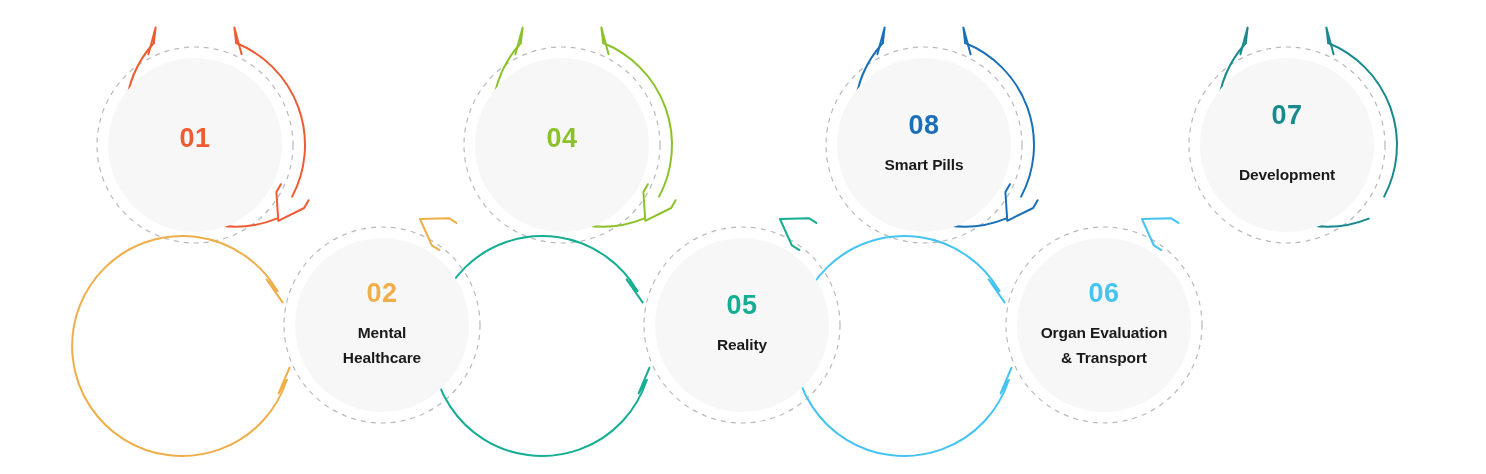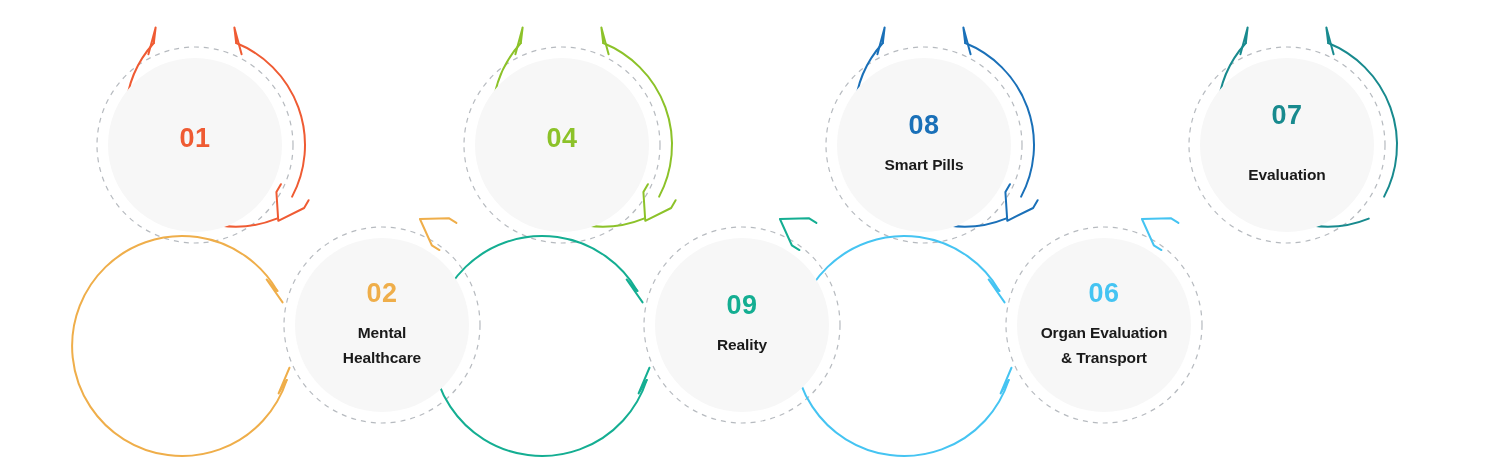--- a/index.html
+++ b/index.html
@@ -112,30 +112,30 @@
       </div>
       <div class="node" style="left: 382px; top: 325px;">
         <div class="node-number" style="color: rgb(239, 174, 74);">02</div>
         <div class="node-label">Mental
 Healthcare</div>
       </div>
       <div class="node" style="left: 562px; top: 145px;">
         <div class="node-number" style="color: rgb(140, 194, 41);">04</div>
       </div>
       <div class="node" style="left: 742px; top: 325px;">
-        <div class="node-number" style="color: rgb(20, 174, 146);">09</div>
+        <div class="node-number" style="color: rgb(20, 174, 146);">05</div>
         <div class="node-label">Reality</div>
       </div>
       <div class="node" style="left: 924px; top: 145px;">
         <div class="node-number" style="color: rgb(26, 112, 184);">08</div>
         <div class="node-label">Smart Pills</div>
       </div>
       <div class="node" style="left: 1104px; top: 325px;">
         <div class="node-number" style="color: rgb(69, 196, 242);">06</div>
         <div class="node-label">Organ Evaluation
 &amp; Transport</div>
       </div>
       <div class="node" style="left: 1287px; top: 145px; gap: 20px;">
         <div class="node-number" style="color: rgb(24, 138, 142);">07</div>
-        <div class="node-label">Evaluation</div>
+        <div class="node-label">Development</div>
       </div>
     </div>
 </div>
 
 </body></html>

